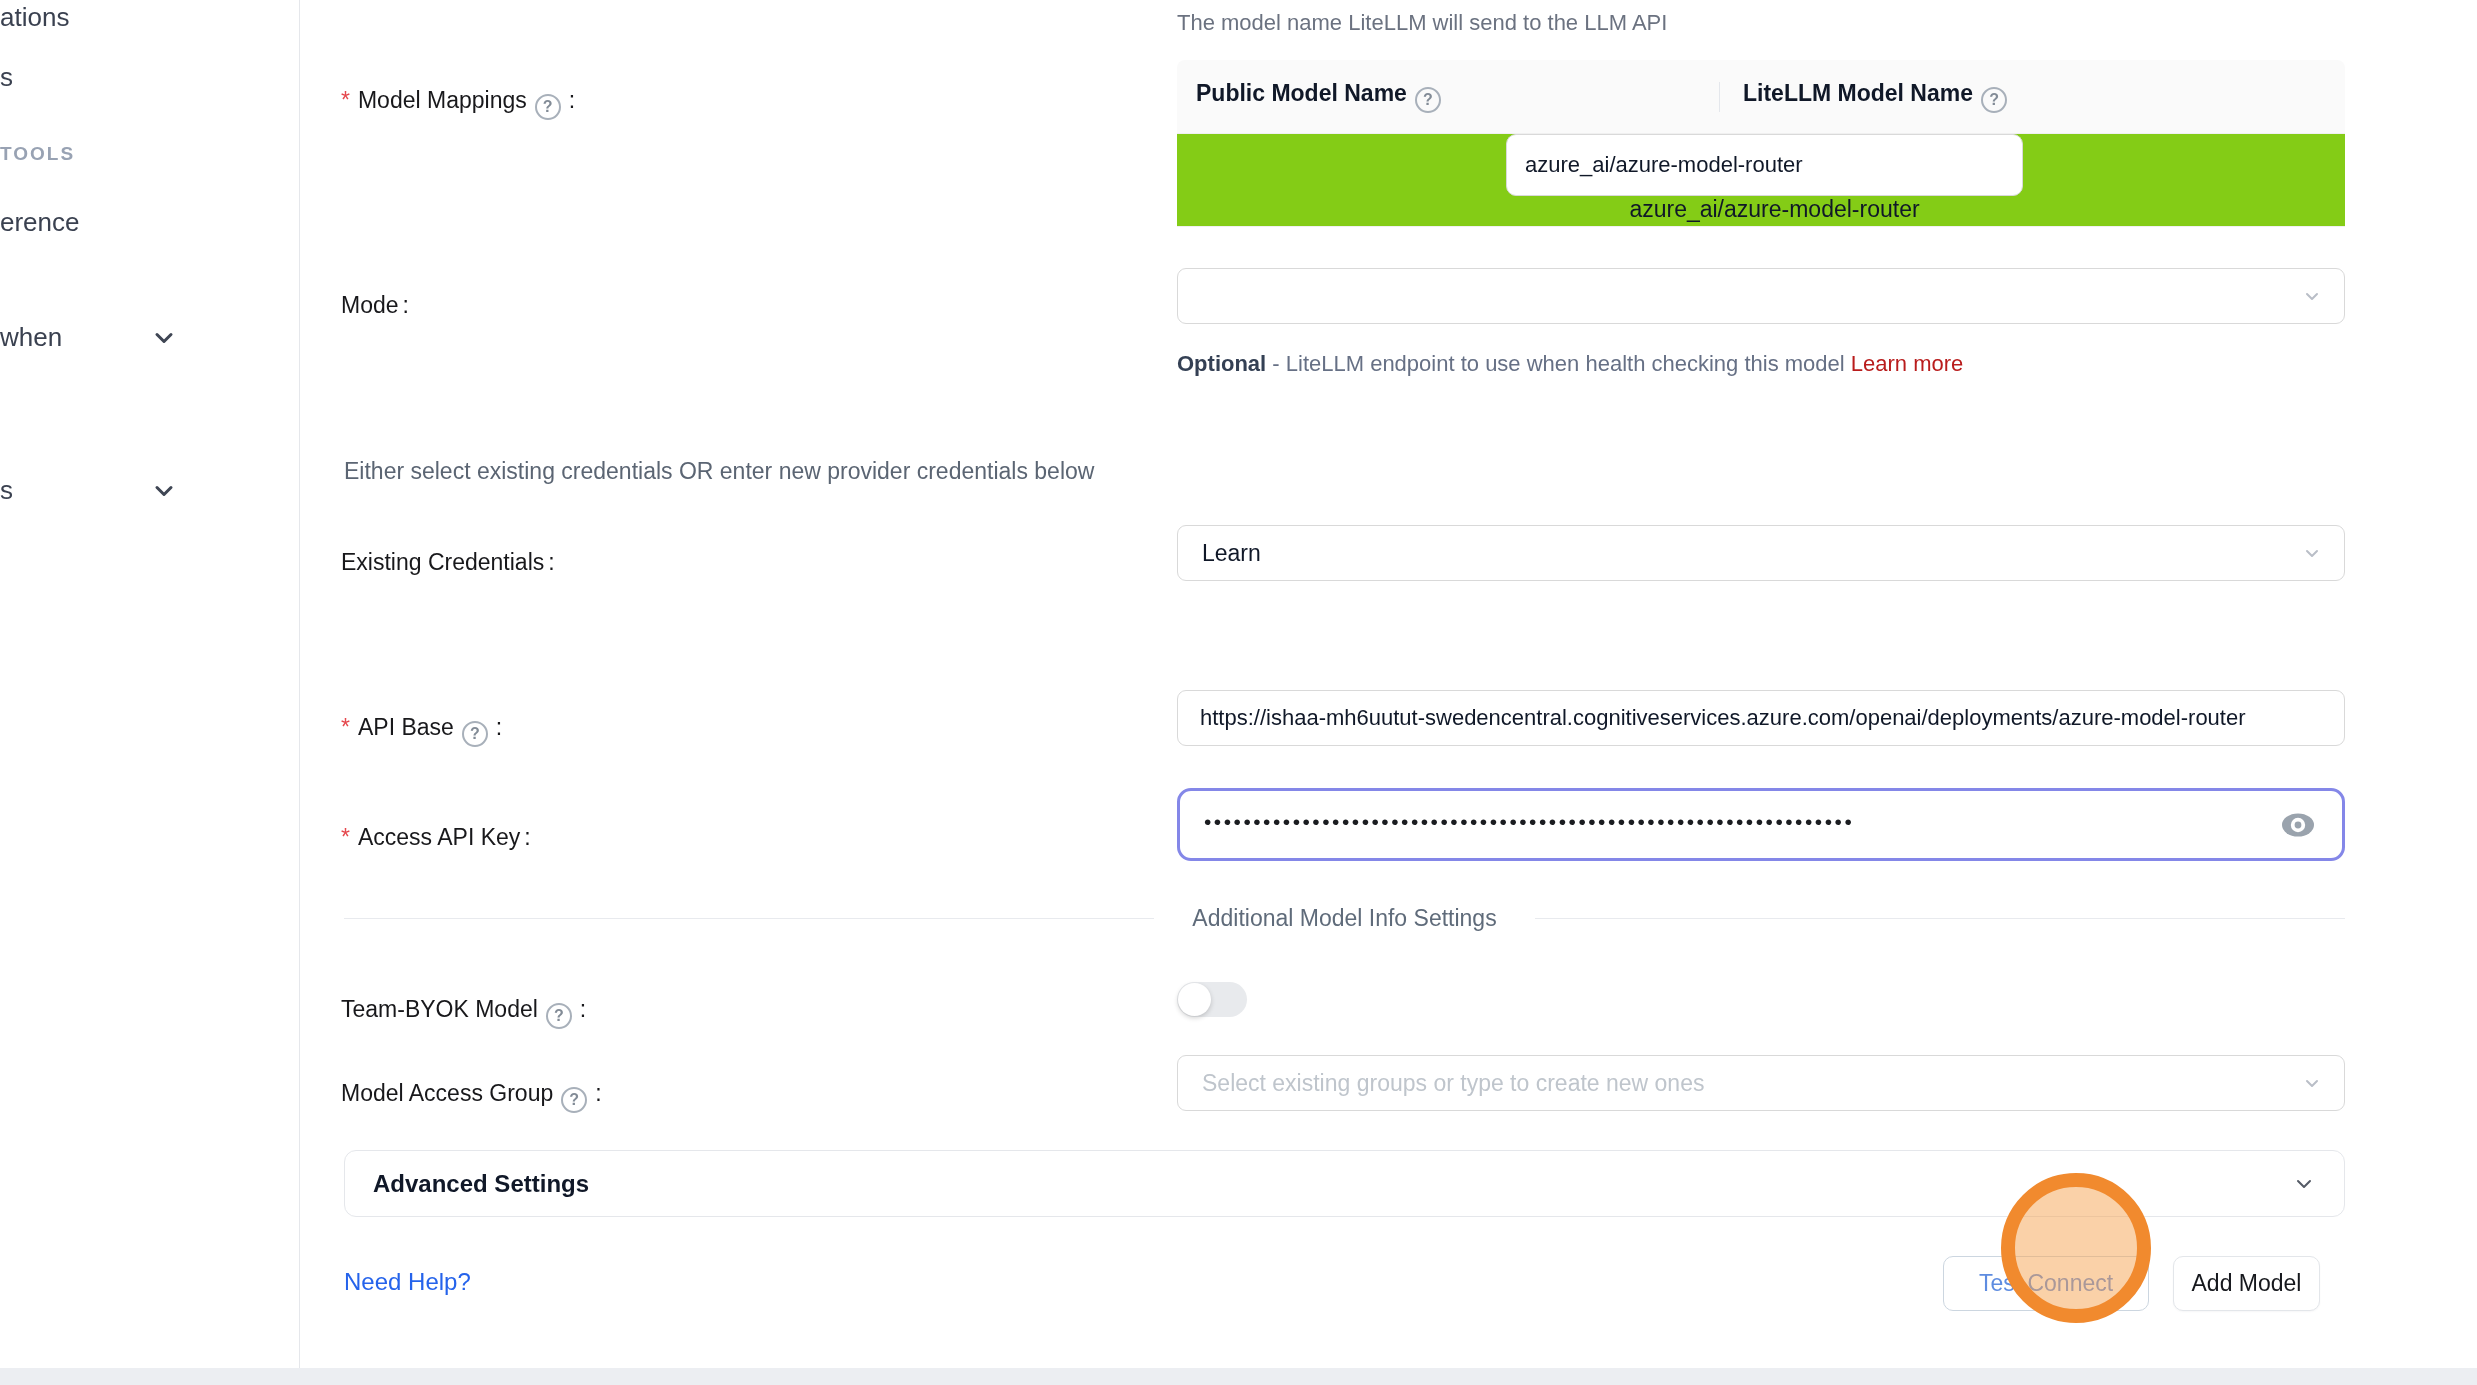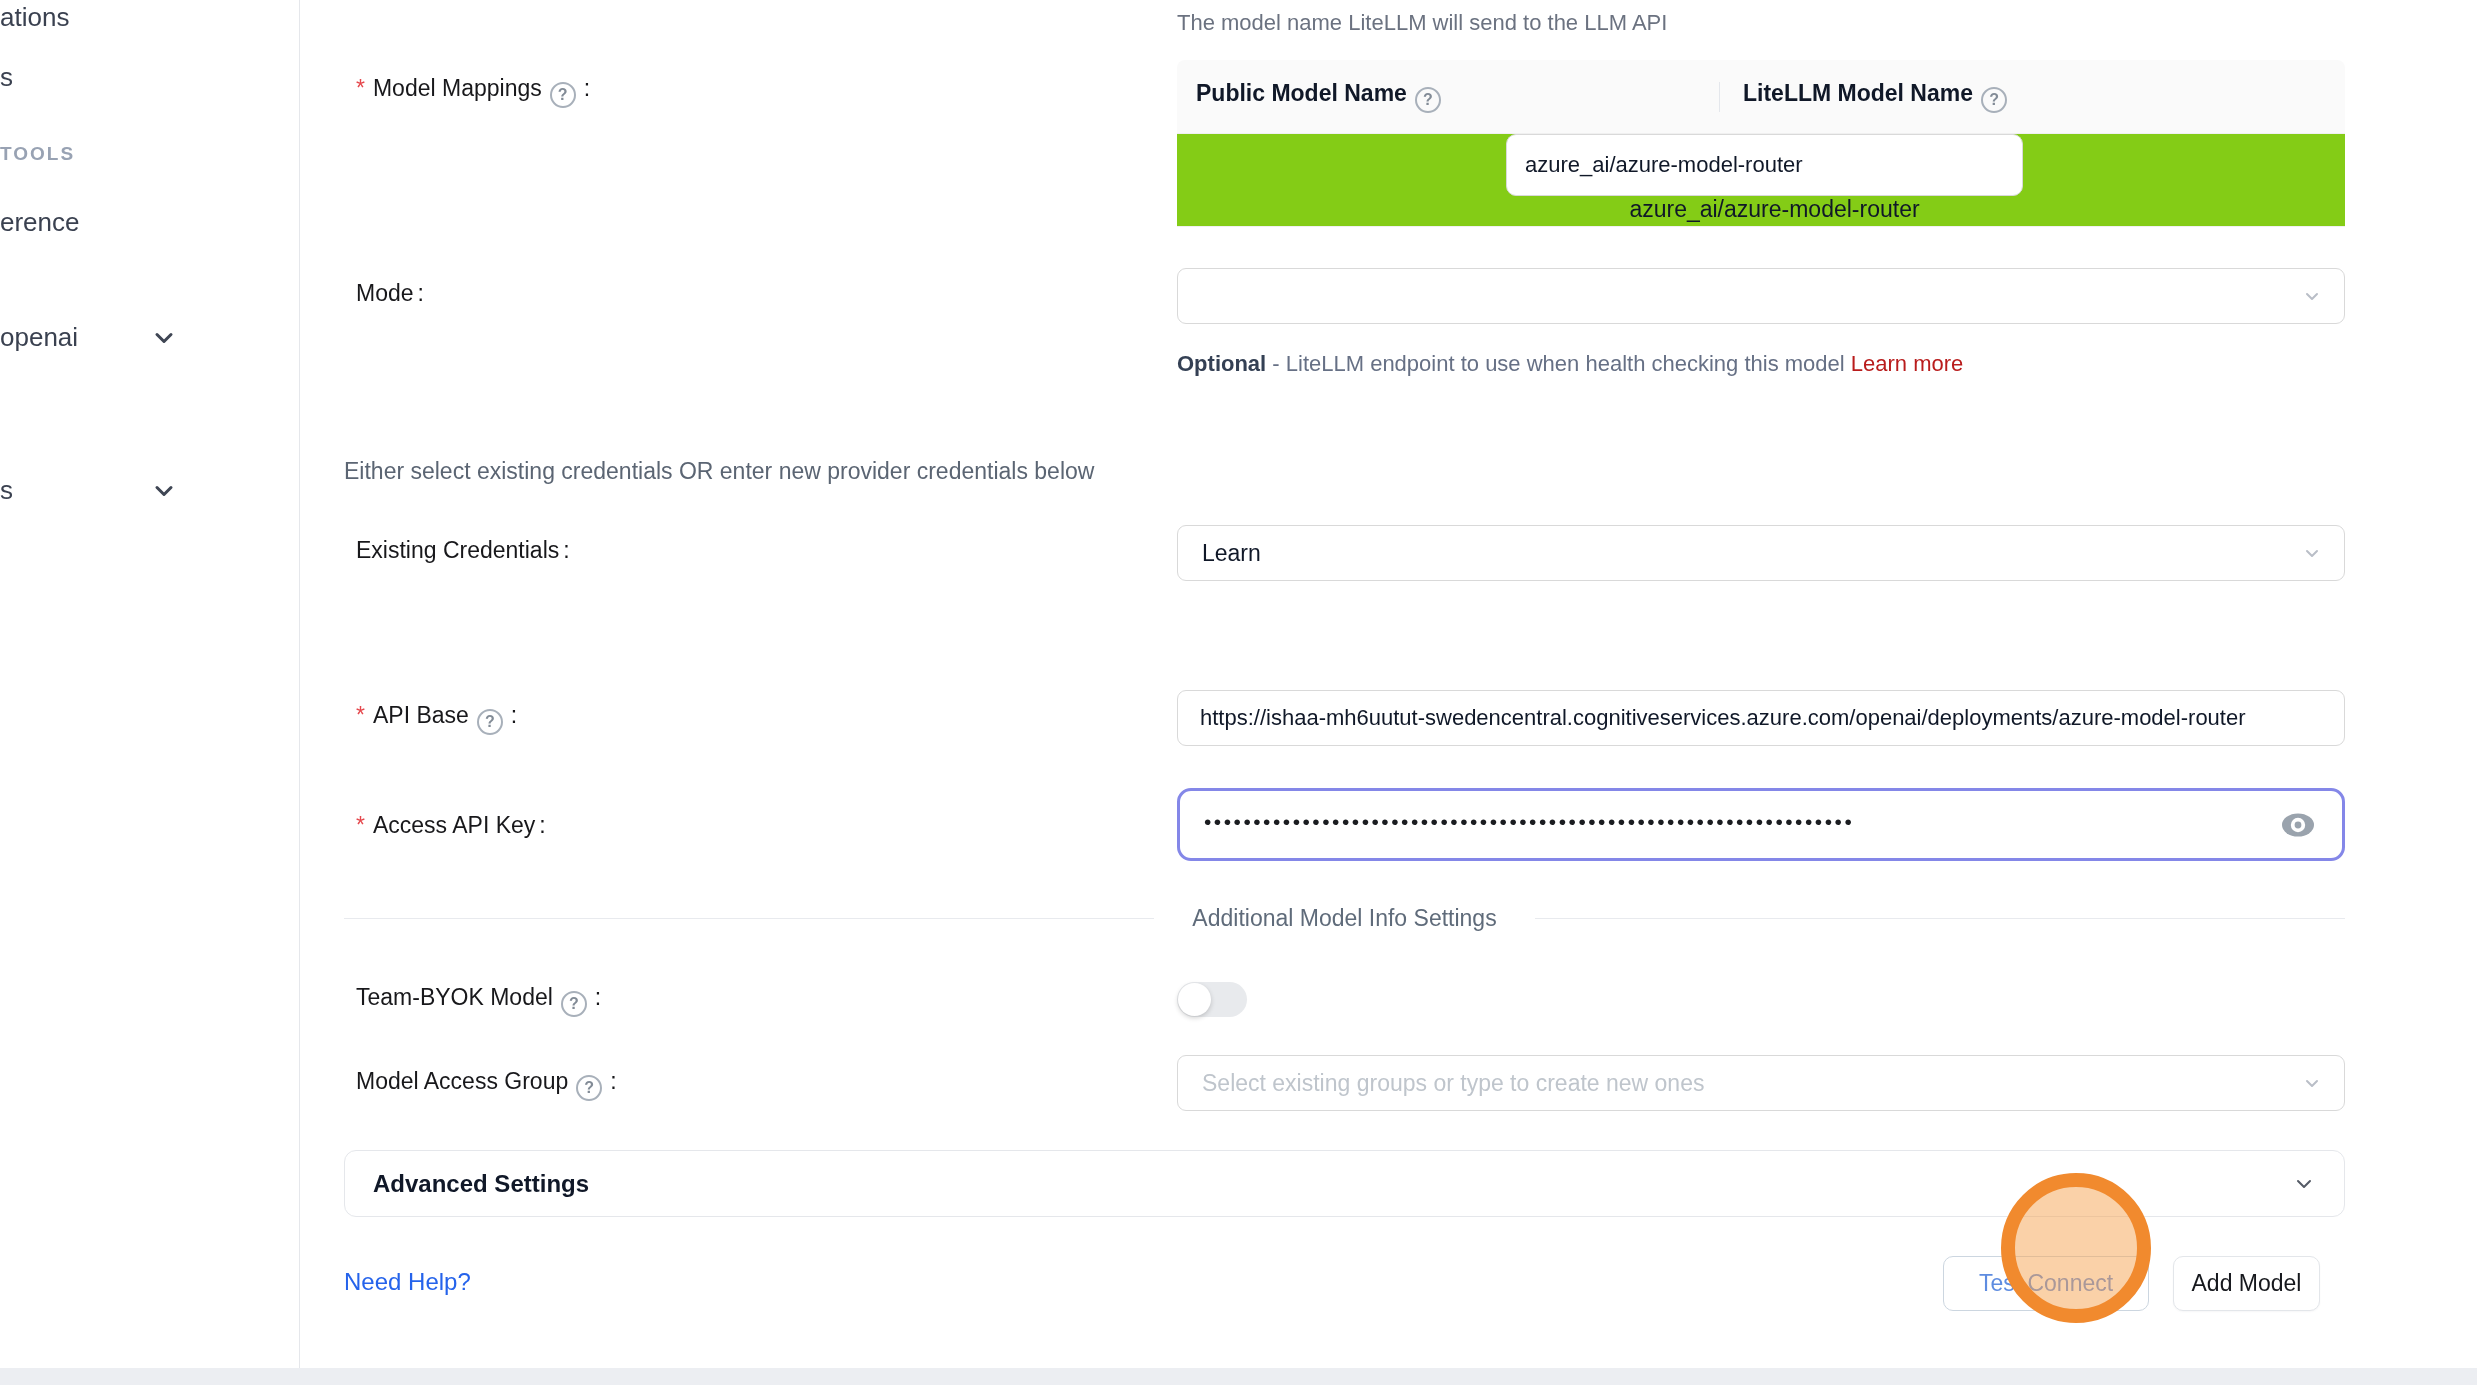--- a/index.html
+++ b/index.html
@@ -7,21 +7,21 @@
   .stage { position:relative; width:2477px; height:1129px; }
 
   
   .sidebar { position:absolute; left:0; top:0; width:300px; height:1368px; background:#ffffff; border-right:1px solid #e5e7eb; overflow:hidden; }
   .side-item { position:absolute; left:0; color:#3a4150; font-size:26px; white-space:nowrap; cursor:pointer; }
   .side-section { position:absolute; left:0; color:#98a2b3; font-size:19px; font-weight:600; letter-spacing:2px; white-space:nowrap; }
   .side-chevron { position:absolute; width:28px; height:28px; }
 
   
   .main { position:absolute; left:300px; top:0; width:2177px; height:1368px; background:#ffffff; }
-  .label { position:absolute; left:56px; color:#18181b; font-size:23px; white-space:nowrap; }
+  .label { position:absolute; left:41px; color:#18181b; font-size:23px; white-space:nowrap;margin-top:12px; }
   .req { color:#e5484d; margin-right:8px; font-size:23px; }
   .colon { margin-left:4px; }
   .help-icon { display:inline-block; width:26px; height:26px; border:2px solid #a8b0ba; border-radius:50%; color:#828b96; font-size:16px; line-height:22px; text-align:center; margin:0 4px 0 8px; vertical-align:-4px; font-weight:600; }
 
   .helper-top { position:absolute; left:877px; top:10px; color:#6b7280; font-size:22px; }
 
   
   .map-table { position:absolute; left:877px; top:60px; width:1168px; border-bottom:1px solid #f0f0f0; }
   .map-head { display:flex; background:#fafafa; height:74px; align-items:center; border-bottom:1px solid #f0f0f0; border-radius:8px 8px 0 0; position:relative; }
   .th1 { width:542px; padding-left:19px; font-size:23px; font-weight:700; color:#101828; }
@@ -71,21 +71,21 @@
 </head>
 <body>
 
 <div class="stage">
 
   <div class="sidebar">
     <div class="side-item" style="top:2px;"><span>ations</span></div>
     <div class="side-item" style="top:62px;"><span>s</span></div>
     <div class="side-section" style="top:143px;"><span>TOOLS</span></div>
     <div class="side-item" style="top:207px;"><span>erence</span></div>
-    <div class="side-item" style="top:322px;"><span>openai</span></div>
+    <div class="side-item" style="top:322px;"><span>when</span></div>
     <svg class="side-chevron" style="left:150px; top:324px;" viewBox="0 0 24 24">
         <polyline points="6,9 12,15 18,9" fill="none" stroke="#3f4654" stroke-width="2.6" stroke-linecap="round" stroke-linejoin="round"></polyline>
       </svg>
     <div class="side-item" style="top:475px;"><span>s</span></div>
     <svg class="side-chevron" style="left:150px; top:477px;" viewBox="0 0 24 24">
         <polyline points="6,9 12,15 18,9" fill="none" stroke="#3f4654" stroke-width="2.6" stroke-linecap="round" stroke-linejoin="round"></polyline>
       </svg>
   </div>
 
   <div class="main">

